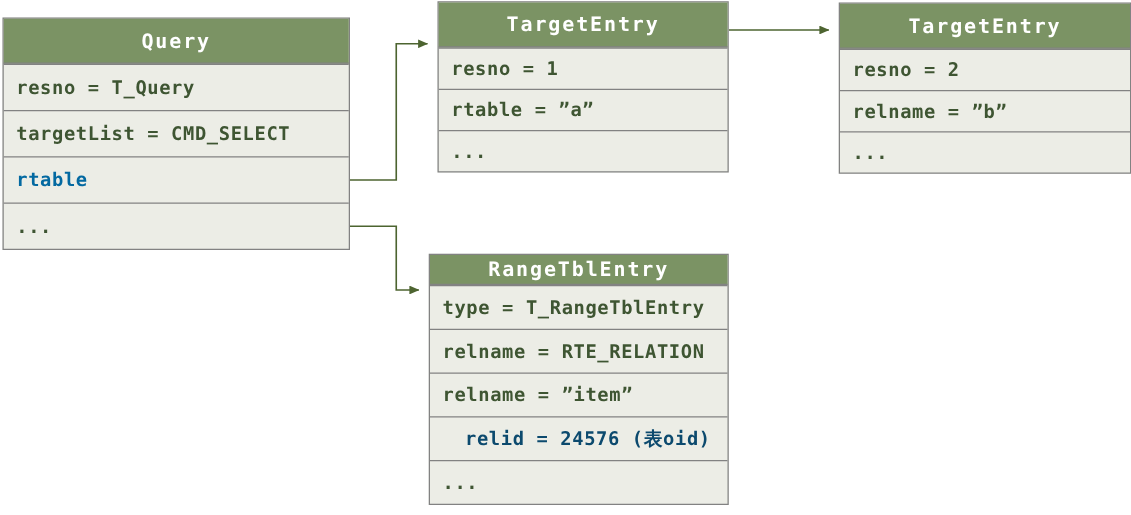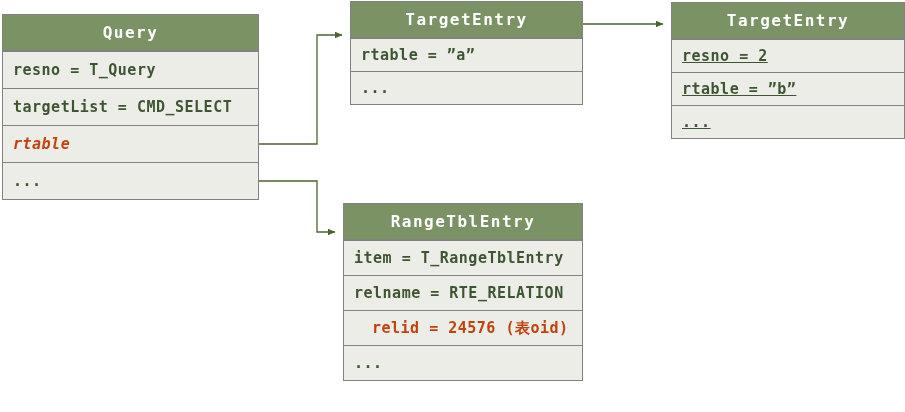--- a/index.html
+++ b/index.html
@@ -48,41 +48,41 @@
     padding-left: 10px;
     border-top: 1px solid #828282;
     color: #3e5532;
     font-size: 15px;
     font-weight: bold;
     letter-spacing: 0.5px;
     white-space: nowrap;
     overflow: hidden;
   }
   .node-row:first-of-type { border-top: none; }
-  .row-emphasis { color: #c2410c; font-style: italic; }
-  .row-highlight { color: #c2410c; padding-left: 28px; }
+  .row-emphasis { color: #0369a1; }
+  .row-highlight { color: #0c4a6e; padding-left: 28px; }
 
   
-  #node-query { left: 2px; top: 14px; width: 257px; }
+  #node-query { left: 2px; top: 14px; width: 278px; }
   #node-query .node-title { height: 36px; }
   #node-query .node-row { height: 37px; }
 
   
   #node-target-entry-1 { left: 350px; top: 1px; width: 233px; }
   #node-target-entry-1 .node-title { height: 36px; }
   #node-target-entry-1 .node-row { height: 33px; }
 
   
   #node-target-entry-2 { left: 671px; top: 2px; width: 234px; }
   #node-target-entry-2 .node-title { height: 36px; }
-  #node-target-entry-2 .node-row { height: 33px; text-decoration: underline; }
+  #node-target-entry-2 .node-row { height: 33px; }
 
   
   #node-range-tbl-entry { left: 343px; top: 203px; width: 240px; }
-  #node-range-tbl-entry .node-title { height: 36px; text-align: center; }
+  #node-range-tbl-entry .node-title { height: 24px; text-align: center; }
   #node-range-tbl-entry .node-row { height: 35px; }
 </style>
 </head>
 <body>
 
 <svg id="connectors" viewBox="0 0 905 412" xmlns="http://www.w3.org/2000/svg">
   <defs>
     <marker id="arrowhead" markerWidth="8" markerHeight="7" refX="7.5" refY="3.5" orient="auto" markerUnits="userSpaceOnUse">
       <path d="M0,0 L8,3.5 L0,7 Z" fill="#4d6430"></path>
     </marker>
@@ -95,30 +95,32 @@
 <div class="node" id="node-query">
   <div class="node-title">Query</div>
   <div class="node-row">resno = T_Query</div>
   <div class="node-row">targetList = CMD_SELECT</div>
   <div class="node-row row-emphasis">rtable</div>
   <div class="node-row">...</div>
 </div>
 
 <div class="node" id="node-target-entry-1">
   <div class="node-title">TargetEntry</div>
+  <div class="node-row">resno = 1</div>
   <div class="node-row">rtable = ”a”</div>
   <div class="node-row">...</div>
 </div>
 
 <div class="node" id="node-target-entry-2">
   <div class="node-title">TargetEntry</div>
   <div class="node-row">resno = 2</div>
-  <div class="node-row">rtable = ”b”</div>
+  <div class="node-row">relname = ”b”</div>
   <div class="node-row">...</div>
 </div>
 
 <div class="node" id="node-range-tbl-entry">
   <div class="node-title">RangeTblEntry</div>
-  <div class="node-row">item = T_RangeTblEntry</div>
+  <div class="node-row">type = T_RangeTblEntry</div>
   <div class="node-row">relname = RTE_RELATION</div>
+  <div class="node-row">relname = ”item”</div>
   <div class="node-row row-highlight">relid = 24576 (表oid)</div>
   <div class="node-row">...</div>
 </div>
 
 </body></html>

